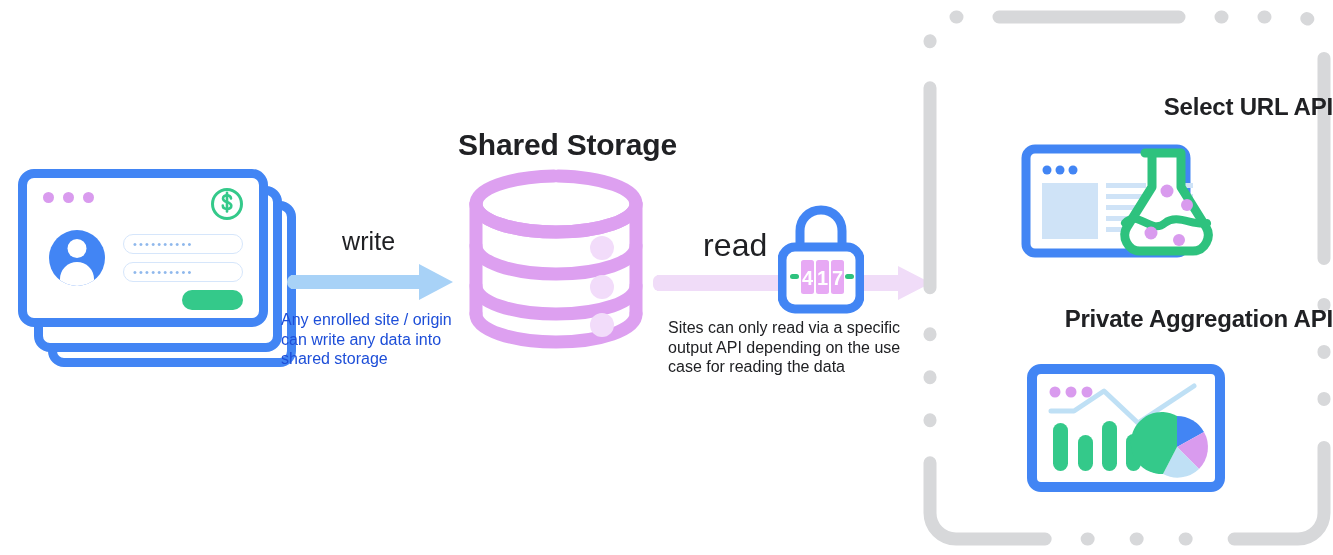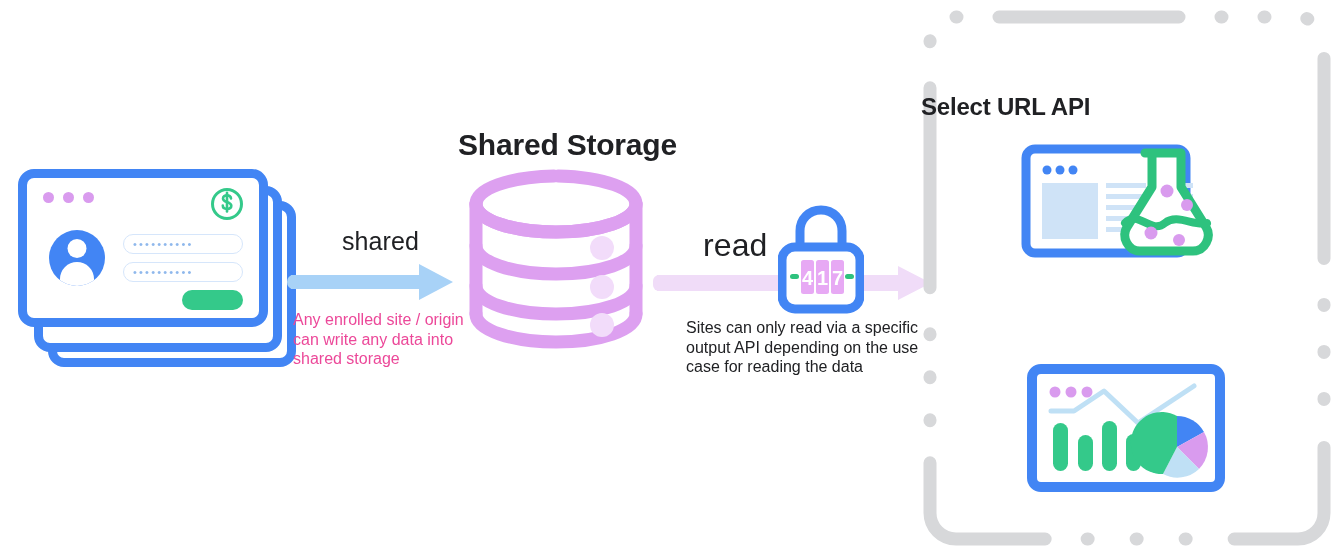--- a/index.html
+++ b/index.html
@@ -71,46 +71,46 @@
     position: absolute; left: 155px; top: 112px;
     width: 61px; height: 20px; border-radius: 10px; background: #34C98A;
   }
 
   
   #write-label {
     left: 342px; top: 227px; font-size: 25px; color: #202124; letter-spacing: 0.1px;
   }
   #write-arrow { left: 287px; top: 262px; }
   #write-caption {
-    left: 293px; top: 310px; width: 175px;
-    font-size: 16px; line-height: 19.5px; color: #ec4899;
+    left: 281px; top: 310px; width: 175px;
+    font-size: 16px; line-height: 19.5px; color: #1d4ed8;
   }
 
   
   #storage-title {
     left: 458px; top: 128px; font-size: 30px; font-weight: bold;
     color: #202124; letter-spacing: -0.2px;
   }
   #cylinder { left: 466px; top: 168px; }
 
   
   #read-label {
     left: 703px; top: 227px; font-size: 32px; color: #202124; letter-spacing: 0.1px;
   }
   #read-arrow { left: 653px; top: 266px; }
   #lock-icon  { left: 778px; top: 203px; }
   #read-caption {
-    left: 686px; top: 318px; width: 240px;
+    left: 668px; top: 318px; width: 240px;
     font-size: 16px; line-height: 19.5px; color: #202124;
   }
 
   
   #output-panel { left: 921px; top: 8px; width: 412px; height: 540px; }
   .panel-title {
-    position: absolute; width: 100%; text-align: left;
+    position: absolute; width: 100%; text-align: right;
     font-size: 24px; font-weight: bold; color: #202124; letter-spacing: -0.2px;
   }
   #select-url-title { top: 85px; }
   #private-agg-title { top: 297px; }
   #select-url-icon { position: absolute; left: 100px; top: 135px; }
   #private-agg-icon { position: absolute; left: 105px; top: 355px; }
 </style>
 </head>
 <body>
 
@@ -147,21 +147,21 @@
         <span>••••••••••</span>
       </div>
       <div class="field-pill" id="field-pass">
         <span>••••••••••</span>
       </div>
 
       <div class="submit-pill"></div>
     </div>
   </div>
 
-  <div class="abs" id="write-label">shared</div>
+  <div class="abs" id="write-label">write</div>
 
   <div class="abs" id="write-arrow">
     <svg width="170" height="40" viewBox="0 0 170 40">
       <path d="M4 13 H132 V2 L166 20 L132 38 V27 H4 Z" fill="#A8D2F7"></path>
       <rect x="0" y="13" width="12" height="14" rx="7" fill="#A8D2F7"></rect>
     </svg>
   </div>
 
   <div class="abs" id="write-caption">Any enrolled site / origin can write any data into shared storage</div>
 
@@ -256,20 +256,21 @@
         <path d="M124 10 H160 M131 10 V44 L106 84 C100 94 107 108 119 108
                  H172 C184 108 191 94 185 84 L160 44 V10" fill="#ffffff" stroke="#2EC27E" stroke-width="9" stroke-linecap="round" stroke-linejoin="round"></path>
         <path d="M104 80 C117 66 130 92 144 80 C156 70 174 84 186 80" fill="none" stroke="#2EC27E" stroke-width="8" stroke-linecap="round"></path>
         <circle cx="146" cy="48" r="6.5" fill="#D99BEE"></circle>
         <circle cx="166" cy="62" r="6" fill="#D99BEE"></circle>
         <circle cx="130" cy="90" r="6.5" fill="#D99BEE"></circle>
         <circle cx="158" cy="97" r="6" fill="#D99BEE"></circle>
       </svg>
     </div>
 
+    <div class="panel-title" id="private-agg-title">Private Aggregation API</div>
 
     <div id="private-agg-icon">
       <svg width="200" height="130" viewBox="0 0 200 130">
         <rect x="6" y="6" width="188" height="118" rx="9" fill="#ffffff" stroke="#4285F4" stroke-width="10"></rect>
 
         <circle cx="29" cy="29" r="5.5" fill="#D99BEE"></circle>
         <circle cx="45" cy="29" r="5.5" fill="#D99BEE"></circle>
         <circle cx="61" cy="29" r="5.5" fill="#D99BEE"></circle>
 
         <polyline points="25,48 48,48 78,28 112,60 168,23" fill="none" stroke="#BFE0F5" stroke-width="5" stroke-linecap="round" stroke-linejoin="round"></polyline>

